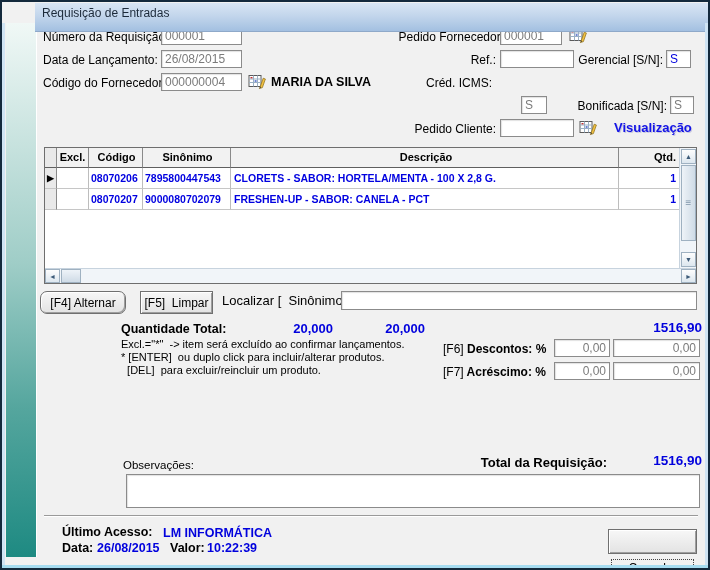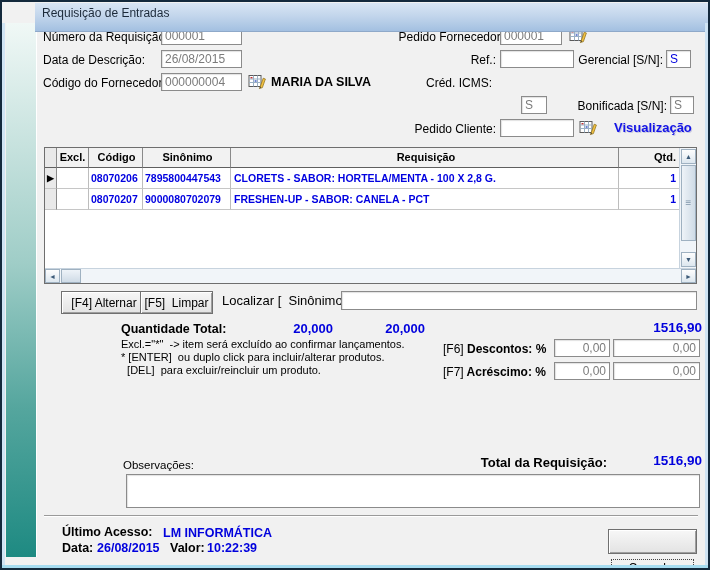--- a/index.html
+++ b/index.html
@@ -101,21 +101,21 @@
         <line x1="1" y1="9.5" x2="13" y2="9.5" stroke="#9ab0c4"></line>
       <line x1="5.5" y1="2.5" x2="5.5" y2="13.5" stroke="#9ab0c4"></line>
         <line x1="9.5" y1="2.5" x2="9.5" y2="13.5" stroke="#9ab0c4"></line>
       <rect x="2.5" y="4" width="2" height="1.4" fill="#c03030"></rect>
         <rect x="6.6" y="7.3" width="2" height="1.4" fill="#3050c0"></rect>
       <polygon points="12.2,13.8 15.2,5.2 17.4,6 14.4,14.6 11.4,15.6" fill="#f2c244" stroke="#8a6a10" stroke-width="0.7"></polygon>
       <polygon points="11.4,15.6 12.2,13.8 13.3,14.3" fill="#3a3a3a"></polygon>
     </svg>
   </button>
 
-  <span class="lb" style="left:43px;top:53px;">Data de Descrição:</span>
+  <span class="lb" style="left:43px;top:53px;">Data de Lançamento:</span>
   <input class="tb dis" style="left: 161px; top: 50px; width: 81px;" readonly="" value="26/08/2015">
   <span class="lb ra" style="left:420px;top:53px;width:76px;">Ref.:</span>
   <input class="tb" style="left: 500px; top: 50px; width: 74px;" value="">
   <span class="lb ra" style="left:536px;top:53px;width:127px;">Gerencial [S/N]:</span>
   <input class="tb bluetx" style="left: 666px; top: 50px; width: 25px;" value="S">
 
   <span class="lb" style="left:43px;top:76px;">Código do Fornecedor:</span>
   <input class="tb dis" style="left: 161px; top: 73px; width: 81px;" readonly="" value="000000004">
   <button class="lookup" style="left:248px;top:73px;">
     <svg width="19" height="18" viewBox="0 0 19 18">
@@ -153,21 +153,21 @@
     </svg>
   </button>
   <span class="viz" style="left:614px;top:120px;">Visualização</span>
 
   <div class="grid">
     <div class="g-head">
       <div class="c ind"></div>
       <div class="c excl">Excl.</div>
       <div class="c codigo">Código</div>
       <div class="c sinonimo">Sinônimo</div>
-      <div class="c desc">Requisição</div>
+      <div class="c desc">Descrição</div>
       <div class="c qtd">Qtd.</div>
     </div>
     <div class="g-row">
       <div class="c ind">▶</div>
       <div class="c excl"></div>
       <div class="c codigo">08070206</div>
       <div class="c sinonimo">7895800447543</div>
       <div class="c desc">CLORETS - SABOR: HORTELA/MENTA - 100 X 2,8 G.</div>
       <div class="c qtd">1</div>
     </div>
@@ -185,21 +185,21 @@
       <div class="thumbv"><span>≡</span></div>
       <button class="sbtn" style="bottom:1px;">▼</button>
     </div>
     <div class="hscroll">
       <button class="sbtn" style="left:0px;">◄</button>
       <div class="thumbh"></div>
       <button class="sbtn" style="right:0px;">►</button>
     </div>
   </div>
 
-  <button class="btn" style="left:61px;top:291px;width:86px;height:23px;">[F4] Alternar</button>
+  <button class="btn" style="left:40px;top:291px;width:86px;height:23px;border-radius:7px;">[F4] Alternar</button>
   <button class="btn" style="left:140px;top:291px;width:73px;height:23px;">[F5]  Limpar</button>
   <span class="lb" style="left:222px;top:293px;font-size:13px;">Localizar [  Sinônimo ]:</span>
   <input class="tb" style="left: 341px; top: 291px; width: 356px; height: 19px;" value="">
 
   <span class="lb b" style="left:121px;top:322px;font-size:12.5px;">Quantidade Total:</span>
   <span class="lb b blue ra" style="left:253px;top:321px;width:80px;font-size:13px;">20,000</span>
   <span class="lb b blue ra" style="left:345px;top:321px;width:80px;font-size:13px;">20,000</span>
   <span class="lb b blue ra" style="left:612px;top:320px;width:90px;font-size:13.5px;">1516,90</span>
 
   <span class="lb small" style="left:121px;top:338px;">Excl.="*"  -&gt; item será excluído ao confirmar lançamentos.</span>

